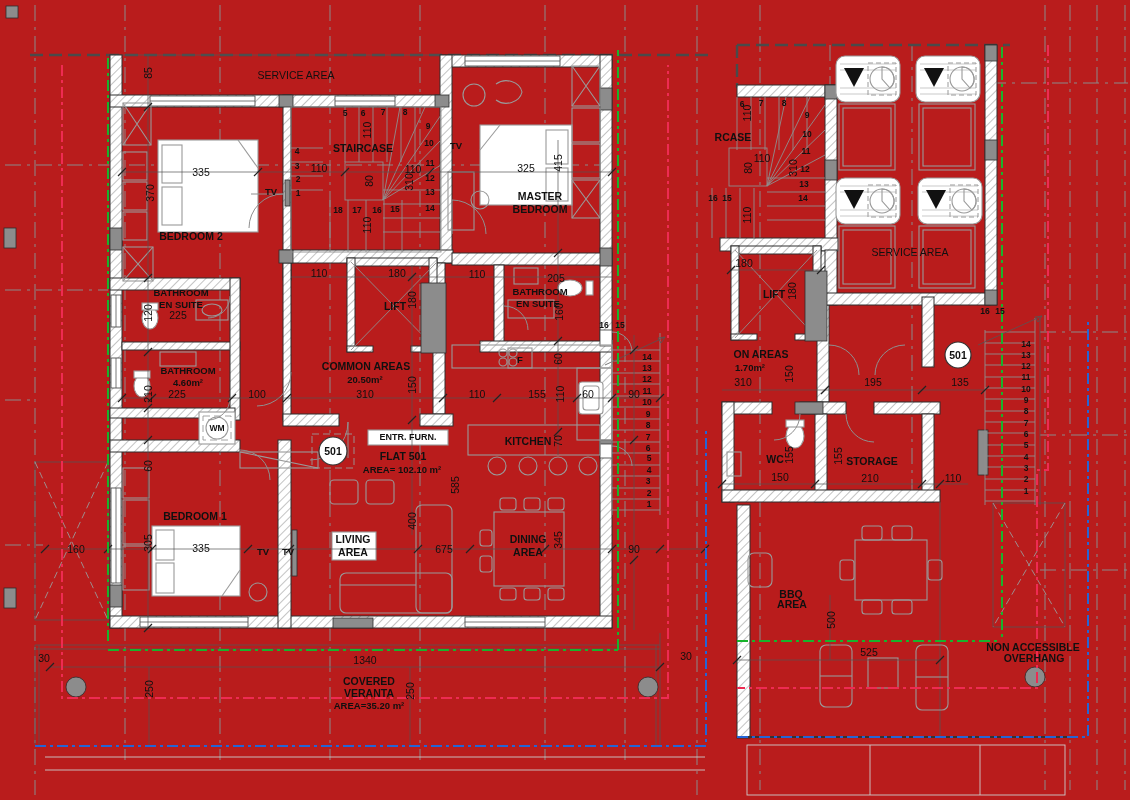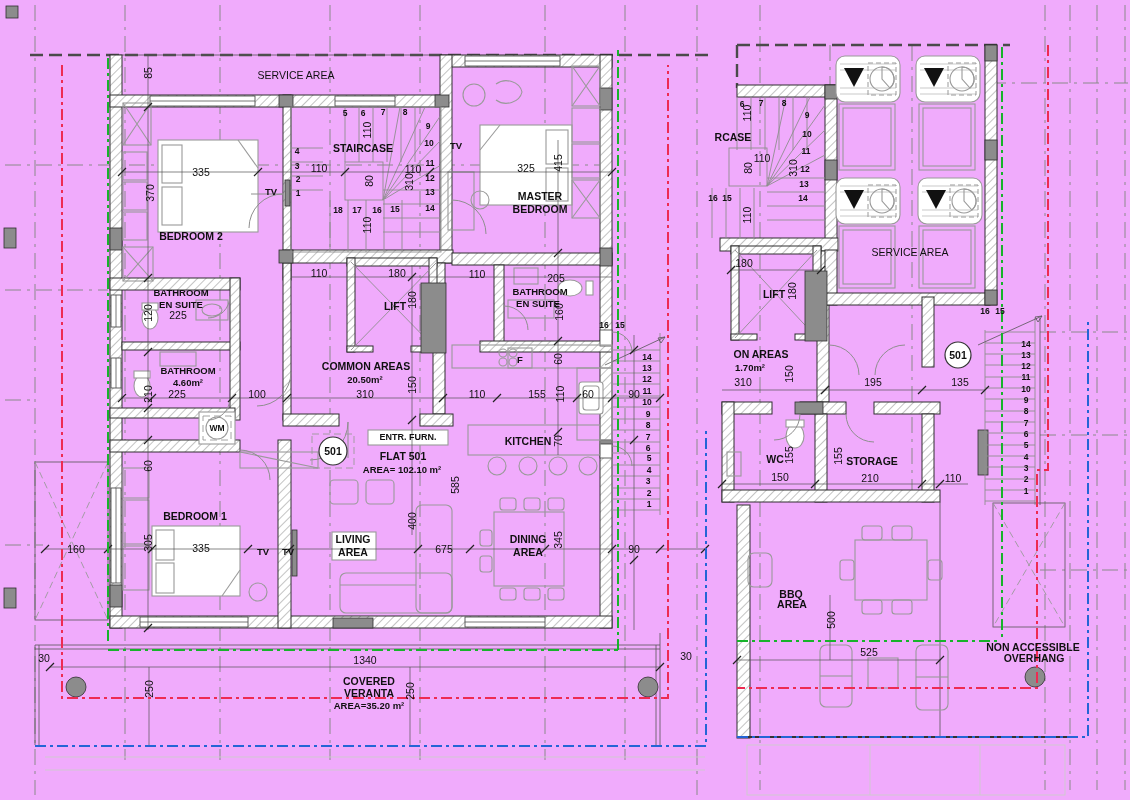--- a/index.html
+++ b/index.html
@@ -1,16 +1,16 @@
 <!DOCTYPE html>
 <html><head>
 <meta charset="utf-8">
 <style>
   html,body{margin:0;padding:0;background:#fff;}
-  #stage{position:relative;width:1130px;height:800px;background:#f0abfc;overflow:hidden;}
+  #stage{position:relative;width:1130px;height:800px;background:#b91c1c;overflow:hidden;}
   svg{position:absolute;left:0;top:0;}
   svg text{font-family:"Liberation Sans","DejaVu Sans",sans-serif;fill:#101010;
            text-anchor:middle;dominant-baseline:central;}
   .w{fill:url(#hat);stroke:#2e2e2e;stroke-width:1;}
   .gc{fill:#8c8c8c;stroke:#2e2e2e;stroke-width:.8;}
   .fur{fill:#fff;stroke:#9a9a9a;stroke-width:1.1;}
   .furn{fill:none;stroke:#9a9a9a;stroke-width:1.1;}
   .thin{fill:none;stroke:#555;stroke-width:.8;}
   .lt{stroke:#cccccc;stroke-width:.9;fill:none;}
   .grid{stroke:#8a8a8a;stroke-width:1;fill:none;stroke-dasharray:16 6 3 6;}

